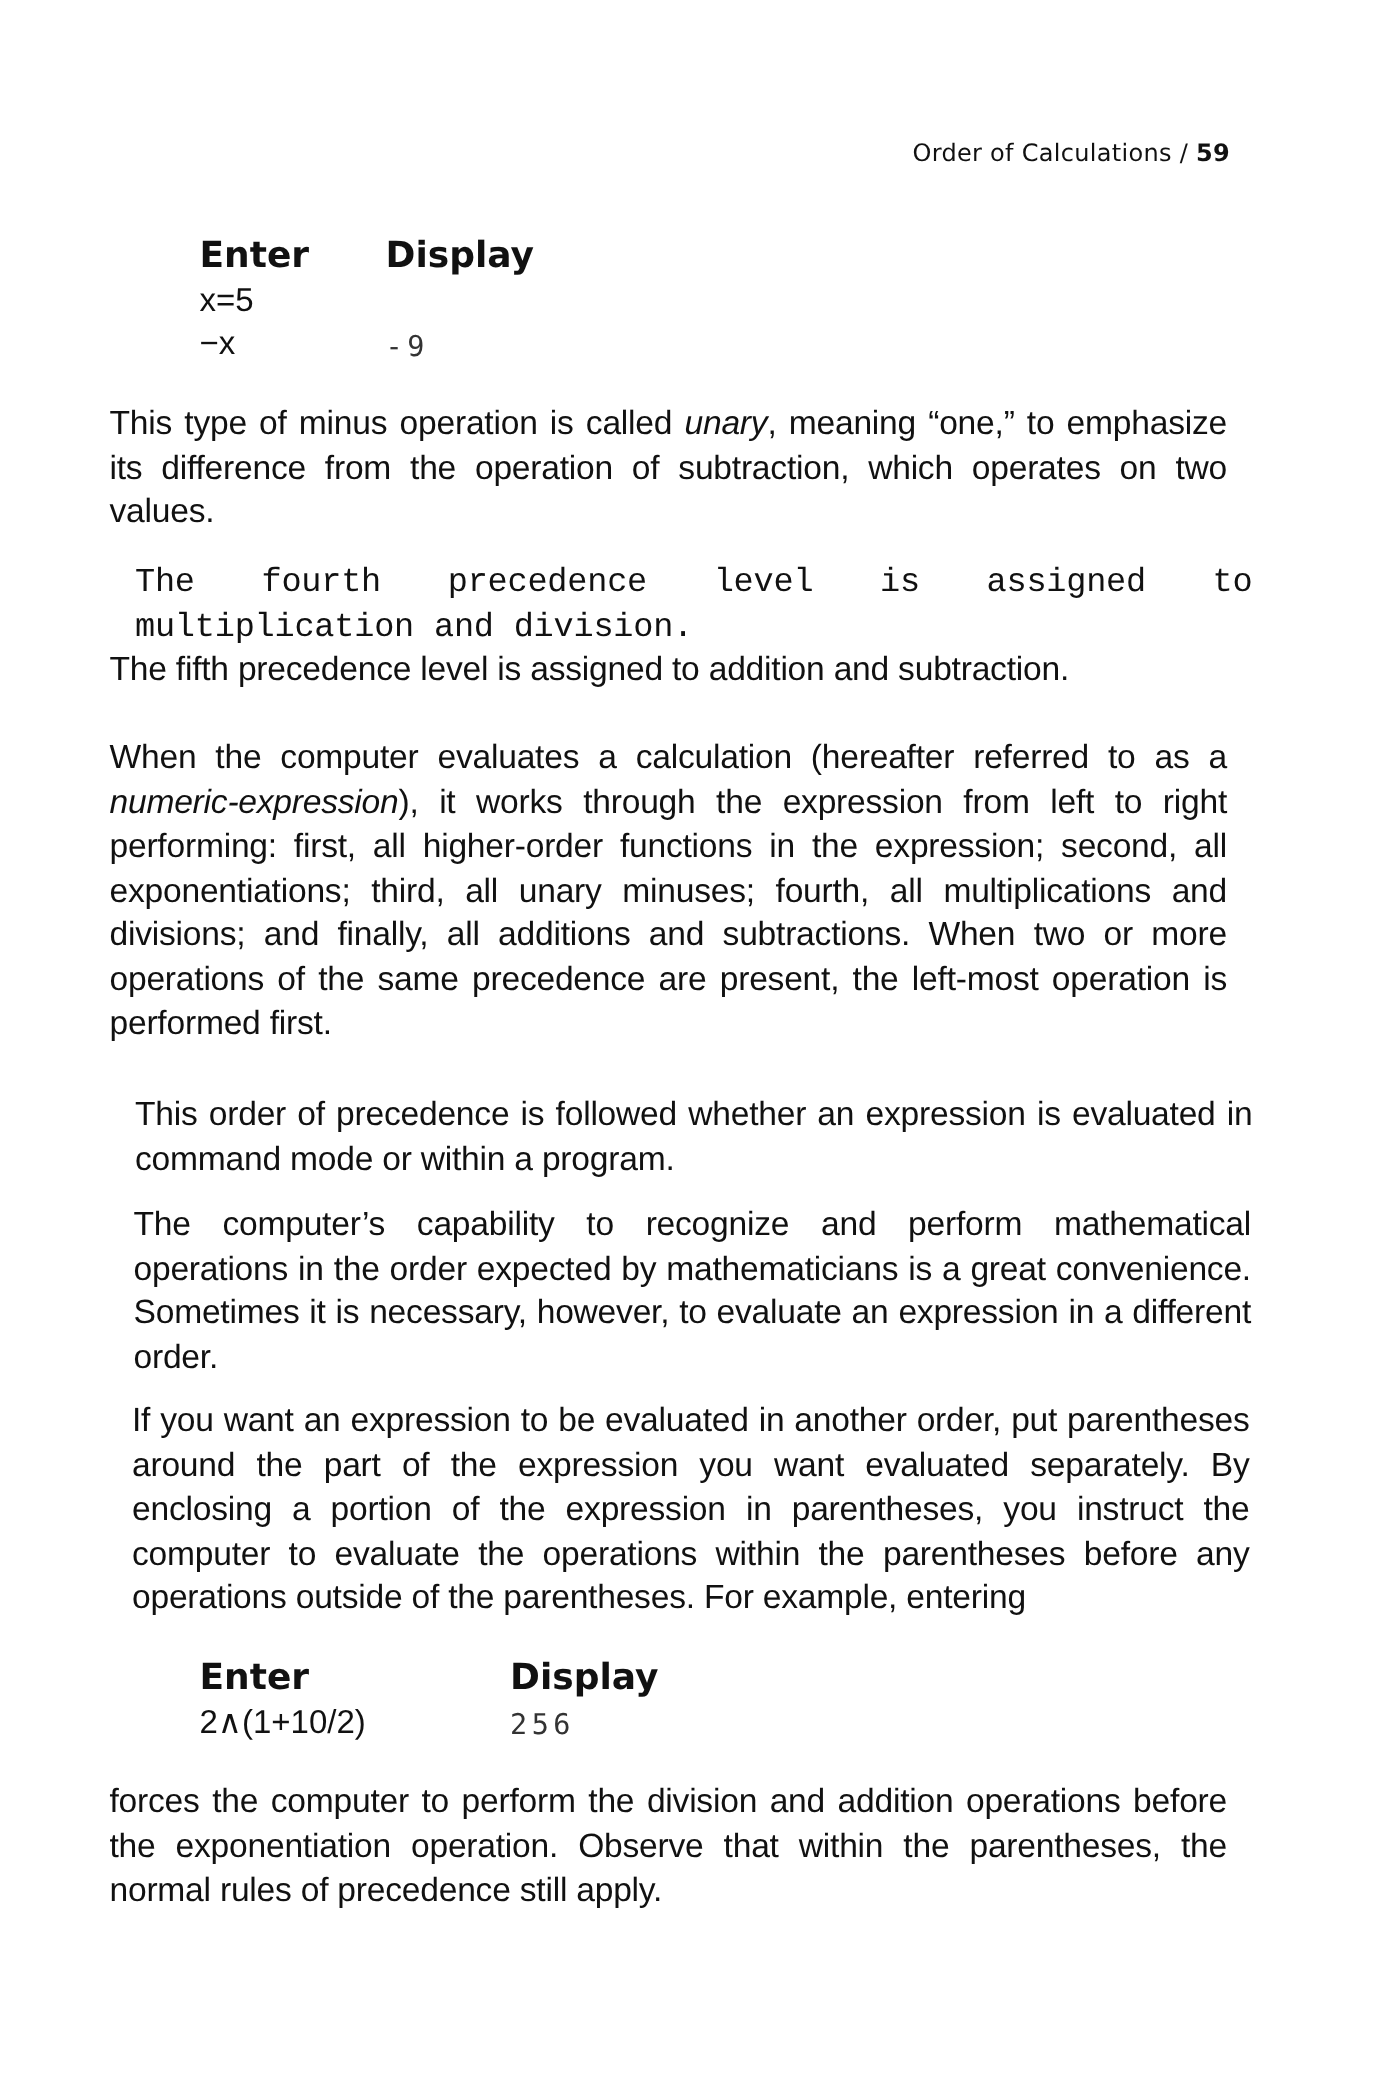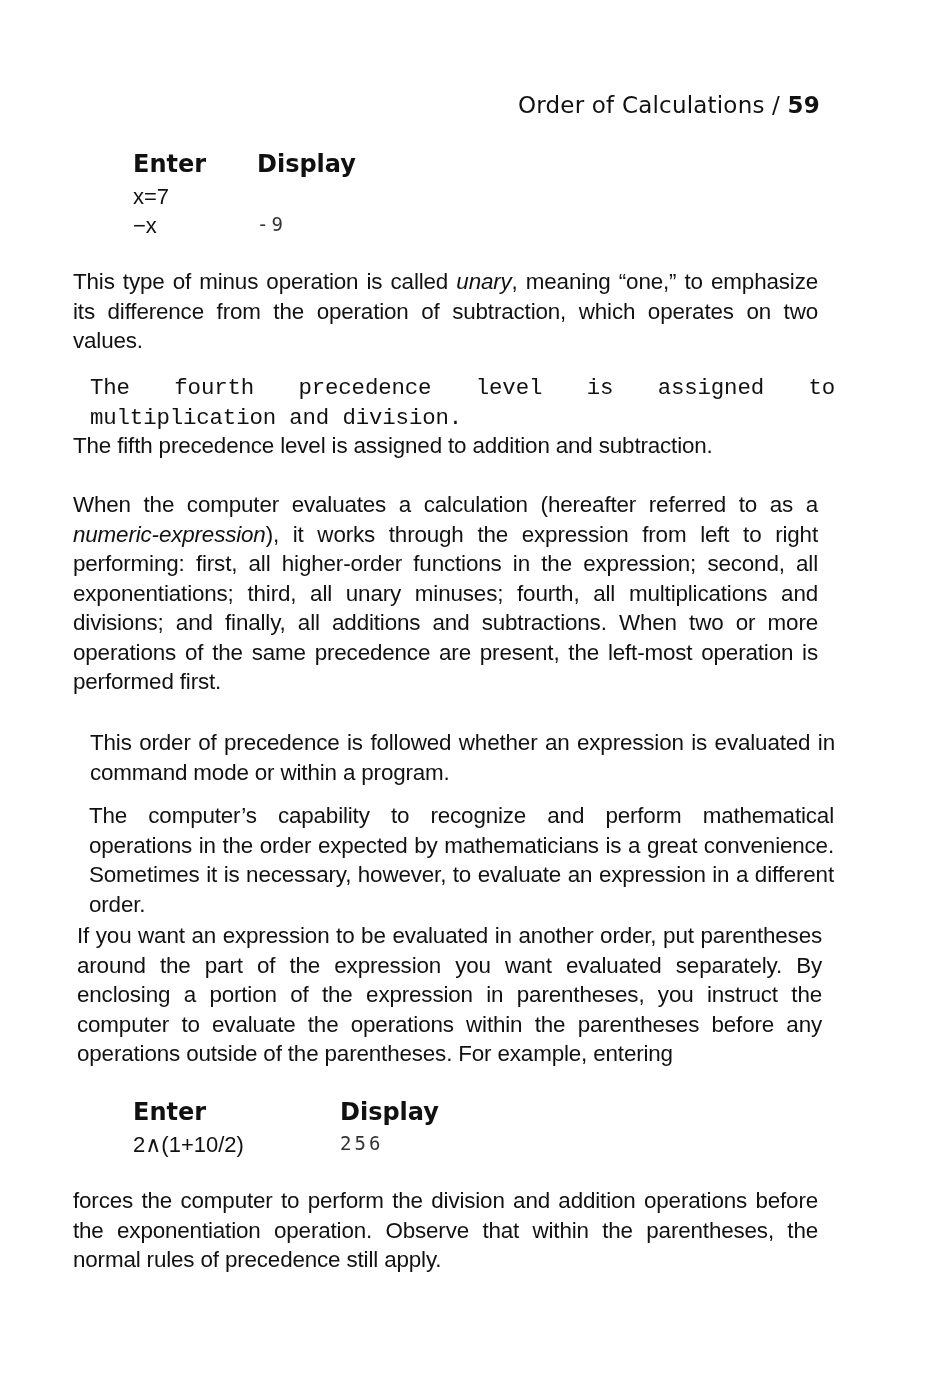--- a/index.html
+++ b/index.html
@@ -3,25 +3,25 @@
 <meta charset="utf-8">
 <style>
   html, body { margin:0; padding:0; }
   body {
     width:930px; height:1400px; background:#ffffff; color:#111;
     position:relative; overflow:hidden;
     font-family:"Liberation Sans", sans-serif;
   }
   .running-head {
     position:absolute; top:92px; right:110px;
-    font-family:"DejaVu Sans", sans-serif; font-size:23px; letter-spacing:0.2px;
+    font-family:"DejaVu Sans", sans-serif; font-size:16px; letter-spacing:0.2px;
   }
   .running-head .num { font-weight:bold; }
   .tbl { position:absolute; left:133px; }
-  .tbl .row { height:29px; display:flex; align-items:flex-start; }
+  .tbl .row { height:29px; display:flex; align-items:flex-end; }
   .tbl .hdr { font-family:"DejaVu Sans", sans-serif; font-weight:bold; font-size:24px; height:34px; }
   .tbl .c1 { width:124px; font-size:22px; }
   .tbl .hdr .c1 { font-size:24px; }
   .lcd { font-family:"DejaVu Sans Mono", monospace; font-size:19px; color:#333; letter-spacing:3px; }
   #tbl1 { top:150px; }
   #tbl2 { top:1098px; }
   #tbl2 .c1 { width:207px; }
   .para {
     position:absolute; left:73px; width:745px;
     font-size:22.4px; line-height:29.5px; text-align:justify;
@@ -33,42 +33,42 @@
 <body>
 
 <div class="running-head"><span>Order of Calculations / </span><span class="num">59</span></div>
 
 <div class="tbl" id="tbl1">
   <div class="row hdr">
     <span class="c1">Enter</span>
     <span>Display</span>
   </div>
   <div class="row">
-    <span class="c1">x=7</span>
+    <span class="c1">x=5</span>
     <span class="lcd"></span>
   </div>
   <div class="row">
     <span class="c1">−x</span>
     <span class="lcd">-9</span>
   </div>
 </div>
 
 <p class="para" style="top:267px;margin:0;"><span>This type of minus operation is called </span><i>unary</i><span>, meaning “one,” to emphasize its difference from the operation of subtraction, which operates on two values.</span></p>
 
 <p class="para" style="top:357px;margin:17px;font-family:Liberation Mono, monospace;">The fourth precedence level is assigned to multiplication and division.</p>
 
 <p class="para" style="top:431px;margin:0;">The fifth precedence level is assigned to addition and subtraction.</p>
 
 <p class="para" style="top:490px;margin:0;"><span>When the computer evaluates a calculation (hereafter referred to as a </span><i>numeric-expression</i><span>), it works through the expression from left to right performing: first, all higher-order functions in the expression; second, all exponentiations; third, all unary minuses; fourth, all multiplications and divisions; and finally, all additions and subtractions. When two or more operations of the same precedence are present, the left-most operation is performed first.</span></p>
 
 <p class="para" style="top:711px;margin:17px;">This order of precedence is followed whether an expression is evaluated in command mode or within a program.</p>
 
 <p class="para" style="top:785px;margin:16px;">The computer’s capability to recognize and perform mathematical operations in the order expected by mathematicians is a great convenience. Sometimes it is necessary, however, to evaluate an expression in a different order.</p>
 
-<p class="para" style="top:917px;margin:4px;">If you want an expression to be evaluated in another order, put parentheses around the part of the expression you want evaluated separately. By enclosing a portion of the expression in parentheses, you instruct the computer to evaluate the operations within the parentheses before any operations outside of the parentheses. For example, entering</p>
+<p class="para" style="top:917px;margin:15px;">If you want an expression to be evaluated in another order, put parentheses around the part of the expression you want evaluated separately. By enclosing a portion of the expression in parentheses, you instruct the computer to evaluate the operations within the parentheses before any operations outside of the parentheses. For example, entering</p>
 
 <div class="tbl" id="tbl2">
   <div class="row hdr">
     <span class="c1">Enter</span>
     <span>Display</span>
   </div>
   <div class="row">
     <span class="c1">2∧(1+10/2)</span>
     <span class="lcd">256</span>
   </div>

